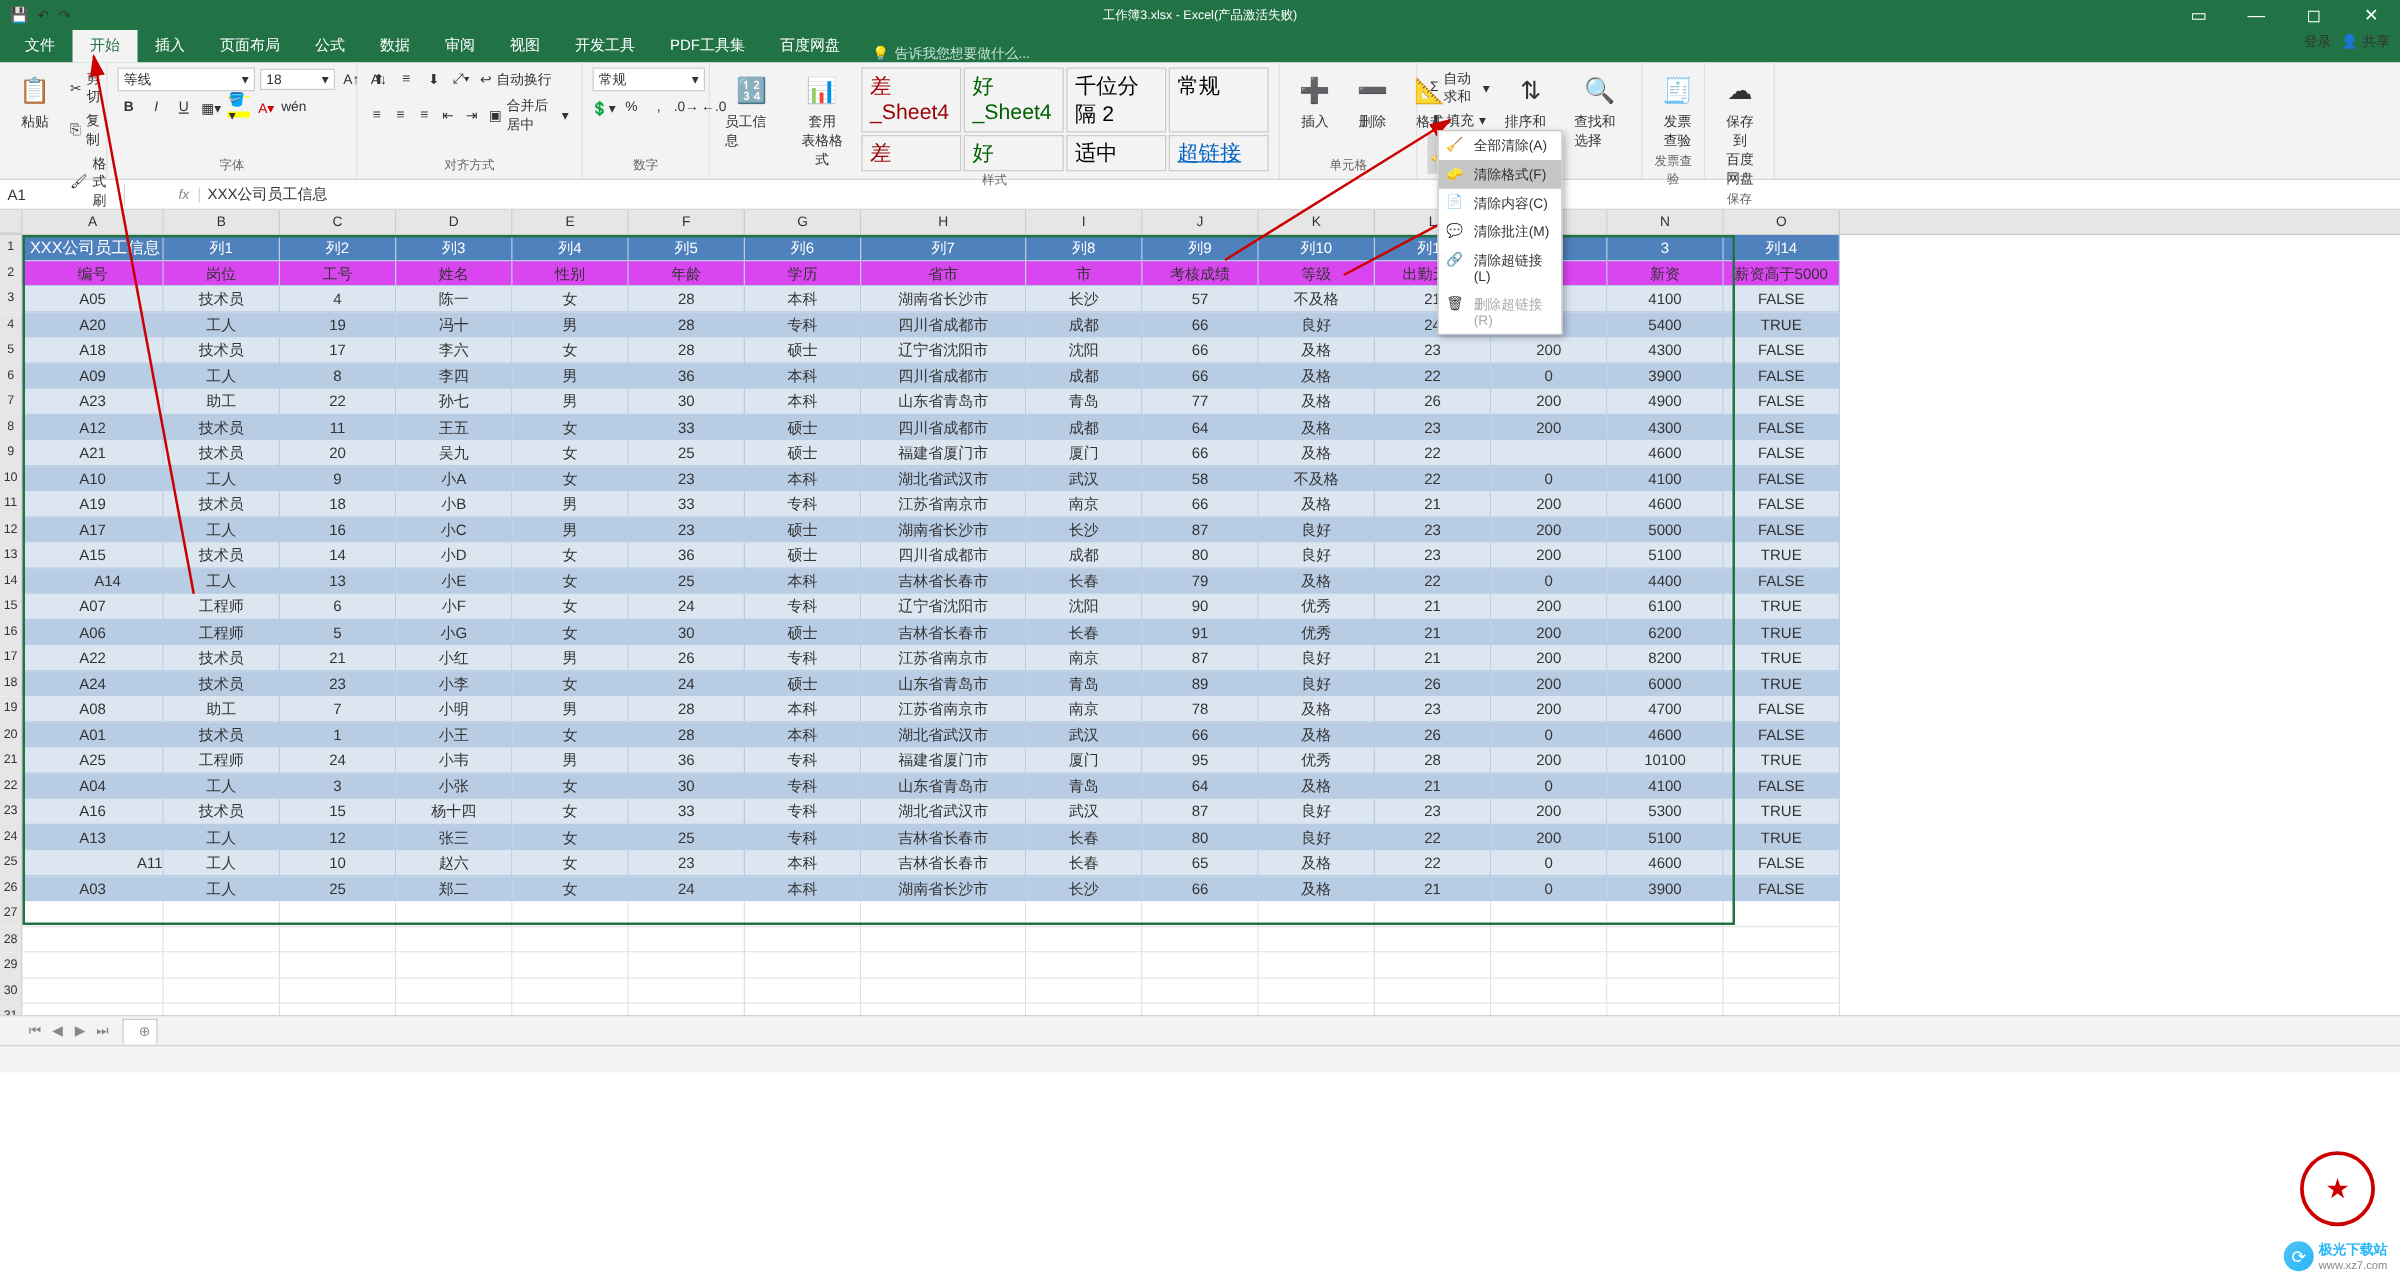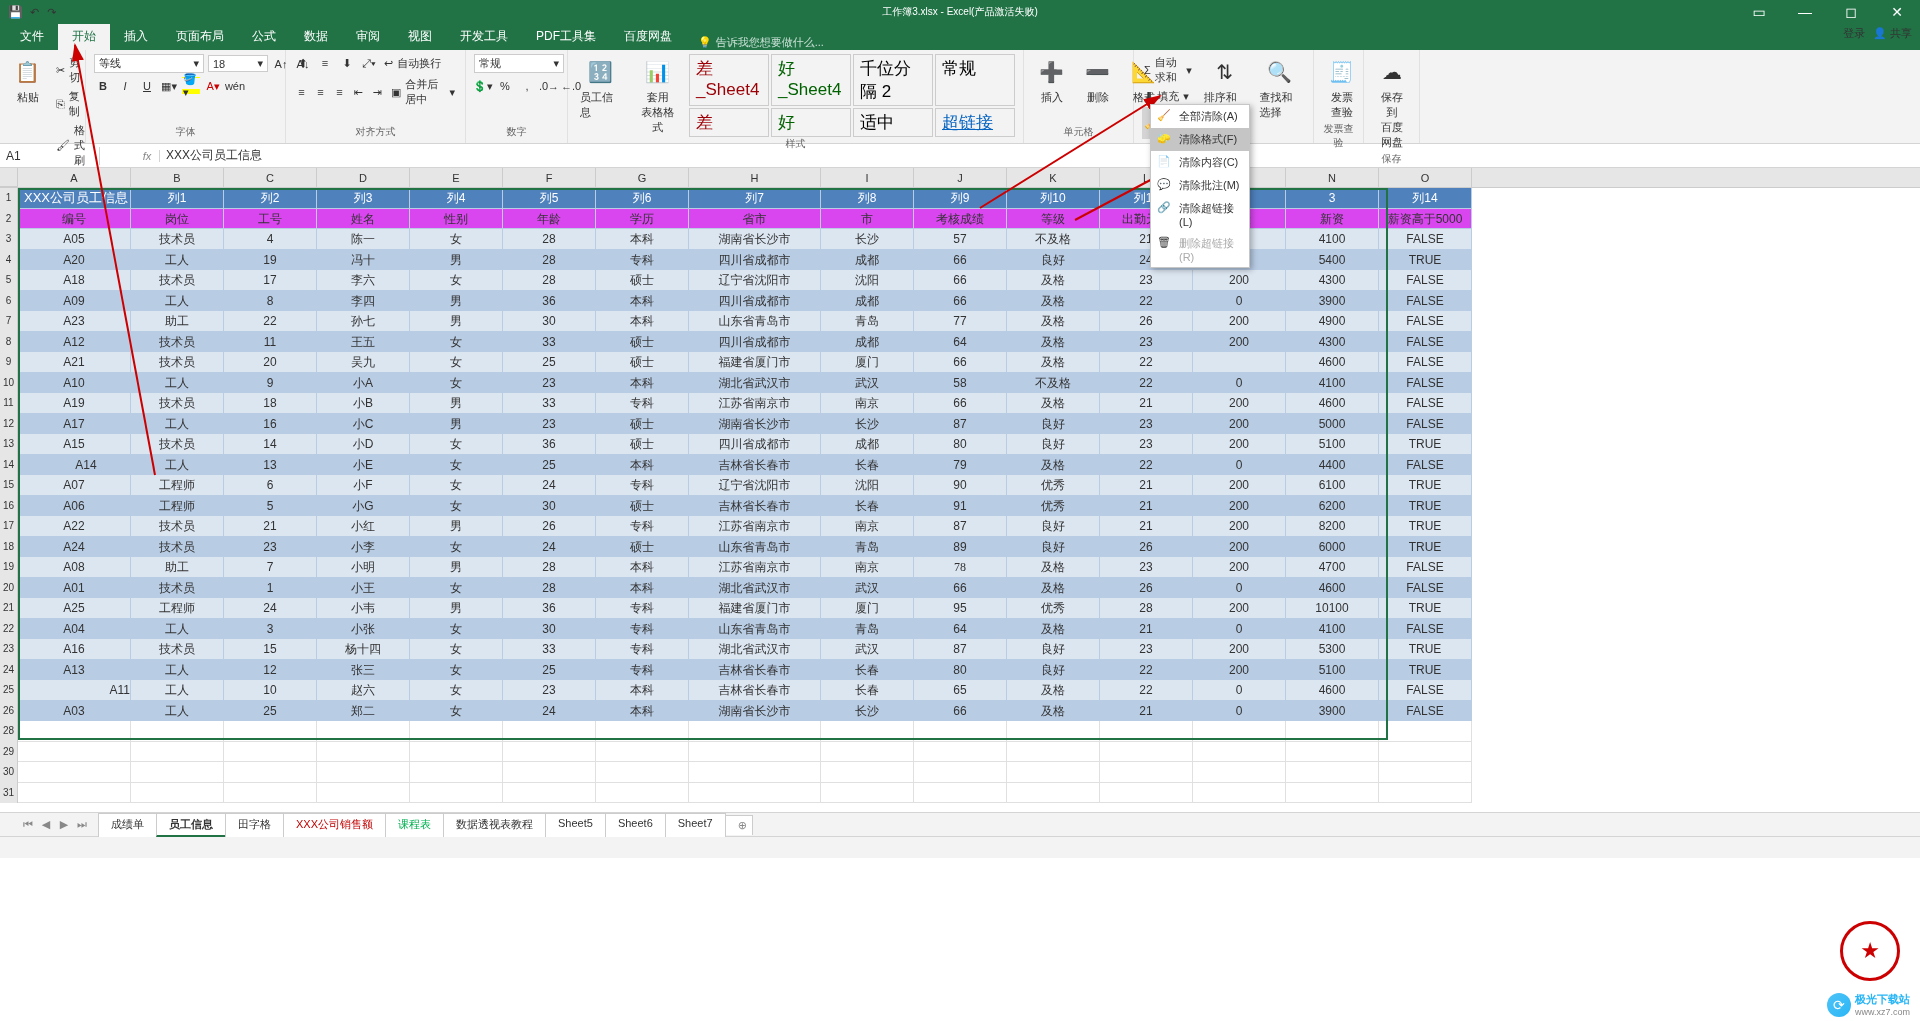--- a/index.html
+++ b/index.html
@@ -650,21 +650,21 @@
         <div class="rowhdr">19</div>
         <div class="cell" style="width: 113px;">A08</div>
         <div class="cell" style="width: 93px;">助工</div>
         <div class="cell" style="width: 93px;">7</div>
         <div class="cell" style="width: 93px;">小明</div>
         <div class="cell" style="width: 93px;">男</div>
         <div class="cell" style="width: 93px;">28</div>
         <div class="cell" style="width: 93px;">本科</div>
         <div class="cell" style="width: 132px;">江苏省南京市</div>
         <div class="cell" style="width: 93px;">南京</div>
-        <div class="cell" style="width: 93px; font-family: Liberation Serif, serif;">78</div>
+        <div class="cell" style="width: 93px;">78</div>
         <div class="cell" style="width: 93px;">及格</div>
         <div class="cell" style="width: 93px;">23</div>
         <div class="cell" style="width: 93px;">200</div>
         <div class="cell" style="width: 93px;">4700</div>
         <div class="cell" style="width: 93px;">FALSE</div>
       </div>
       <div class="data-row even">
         <div class="rowhdr">20</div>
         <div class="cell" style="width: 113px;">A01</div>
         <div class="cell" style="width: 93px;">技术员</div>
@@ -784,20 +784,38 @@
         <div class="cell" style="width: 132px;">湖南省长沙市</div>
         <div class="cell" style="width: 93px;">长沙</div>
         <div class="cell" style="width: 93px;">66</div>
         <div class="cell" style="width: 93px;">及格</div>
         <div class="cell" style="width: 93px;">21</div>
         <div class="cell" style="width: 93px;">0</div>
         <div class="cell" style="width: 93px;">3900</div>
         <div class="cell" style="width: 93px;">FALSE</div>
       </div>
       <div class="data-row">
+        <div class="rowhdr">27</div>
+        <div class="cell" style="width: 113px; background: rgb(255, 255, 255); border-color: rgb(224, 224, 224);"></div>
+        <div class="cell" style="width: 93px; background: rgb(255, 255, 255); border-color: rgb(224, 224, 224);"></div>
+        <div class="cell" style="width: 93px; background: rgb(255, 255, 255); border-color: rgb(224, 224, 224);"></div>
+        <div class="cell" style="width: 93px; background: rgb(255, 255, 255); border-color: rgb(224, 224, 224);"></div>
+        <div class="cell" style="width: 93px; background: rgb(255, 255, 255); border-color: rgb(224, 224, 224);"></div>
+        <div class="cell" style="width: 93px; background: rgb(255, 255, 255); border-color: rgb(224, 224, 224);"></div>
+        <div class="cell" style="width: 93px; background: rgb(255, 255, 255); border-color: rgb(224, 224, 224);"></div>
+        <div class="cell" style="width: 132px; background: rgb(255, 255, 255); border-color: rgb(224, 224, 224);"></div>
+        <div class="cell" style="width: 93px; background: rgb(255, 255, 255); border-color: rgb(224, 224, 224);"></div>
+        <div class="cell" style="width: 93px; background: rgb(255, 255, 255); border-color: rgb(224, 224, 224);"></div>
+        <div class="cell" style="width: 93px; background: rgb(255, 255, 255); border-color: rgb(224, 224, 224);"></div>
+        <div class="cell" style="width: 93px; background: rgb(255, 255, 255); border-color: rgb(224, 224, 224);"></div>
+        <div class="cell" style="width: 93px; background: rgb(255, 255, 255); border-color: rgb(224, 224, 224);"></div>
+        <div class="cell" style="width: 93px; background: rgb(255, 255, 255); border-color: rgb(224, 224, 224);"></div>
+        <div class="cell" style="width: 93px; background: rgb(255, 255, 255); border-color: rgb(224, 224, 224);"></div>
+      </div>
+      <div class="data-row">
         <div class="rowhdr">28</div>
         <div class="cell" style="width: 113px; background: rgb(255, 255, 255); border-color: rgb(224, 224, 224);"></div>
         <div class="cell" style="width: 93px; background: rgb(255, 255, 255); border-color: rgb(224, 224, 224);"></div>
         <div class="cell" style="width: 93px; background: rgb(255, 255, 255); border-color: rgb(224, 224, 224);"></div>
         <div class="cell" style="width: 93px; background: rgb(255, 255, 255); border-color: rgb(224, 224, 224);"></div>
         <div class="cell" style="width: 93px; background: rgb(255, 255, 255); border-color: rgb(224, 224, 224);"></div>
         <div class="cell" style="width: 93px; background: rgb(255, 255, 255); border-color: rgb(224, 224, 224);"></div>
         <div class="cell" style="width: 93px; background: rgb(255, 255, 255); border-color: rgb(224, 224, 224);"></div>
         <div class="cell" style="width: 132px; background: rgb(255, 255, 255); border-color: rgb(224, 224, 224);"></div>
         <div class="cell" style="width: 93px; background: rgb(255, 255, 255); border-color: rgb(224, 224, 224);"></div>
@@ -866,31 +884,20 @@
   <div class="selection-border" style="left:18px;top:20px;width:1370px;height:552px"></div>
 </div>
 
 <div class="sheet-tabs">
   <div class="navset">
     <div class="navbtn">⏮</div>
     <div class="navbtn">◀</div>
     <div class="navbtn">▶</div>
     <div class="navbtn">⏭</div>
   </div>
-  <div id="stabs" style="display:flex">
-      <div class="stab ">成绩单</div>
-      <div class="stab active">员工信息</div>
-      <div class="stab ">田字格</div>
-      <div class="stab red">XXX公司销售额</div>
-      <div class="stab green">课程表</div>
-      <div class="stab ">数据透视表教程</div>
-      <div class="stab ">Sheet5</div>
-      <div class="stab ">Sheet6</div>
-      <div class="stab ">Sheet7</div>
-    </div>
   <div class="stab addtab">⊕</div>
 </div>
 <div class="status-bar"></div>
 
 <svg class="arrows" width="1920" height="1021">
   <defs>
       <marker id="ah" markerWidth="10" markerHeight="10" refX="8" refY="3" orient="auto">
         <path d="M0,0 L0,6 L9,3 z" fill="#c00"></path>
       </marker>
     </defs>

